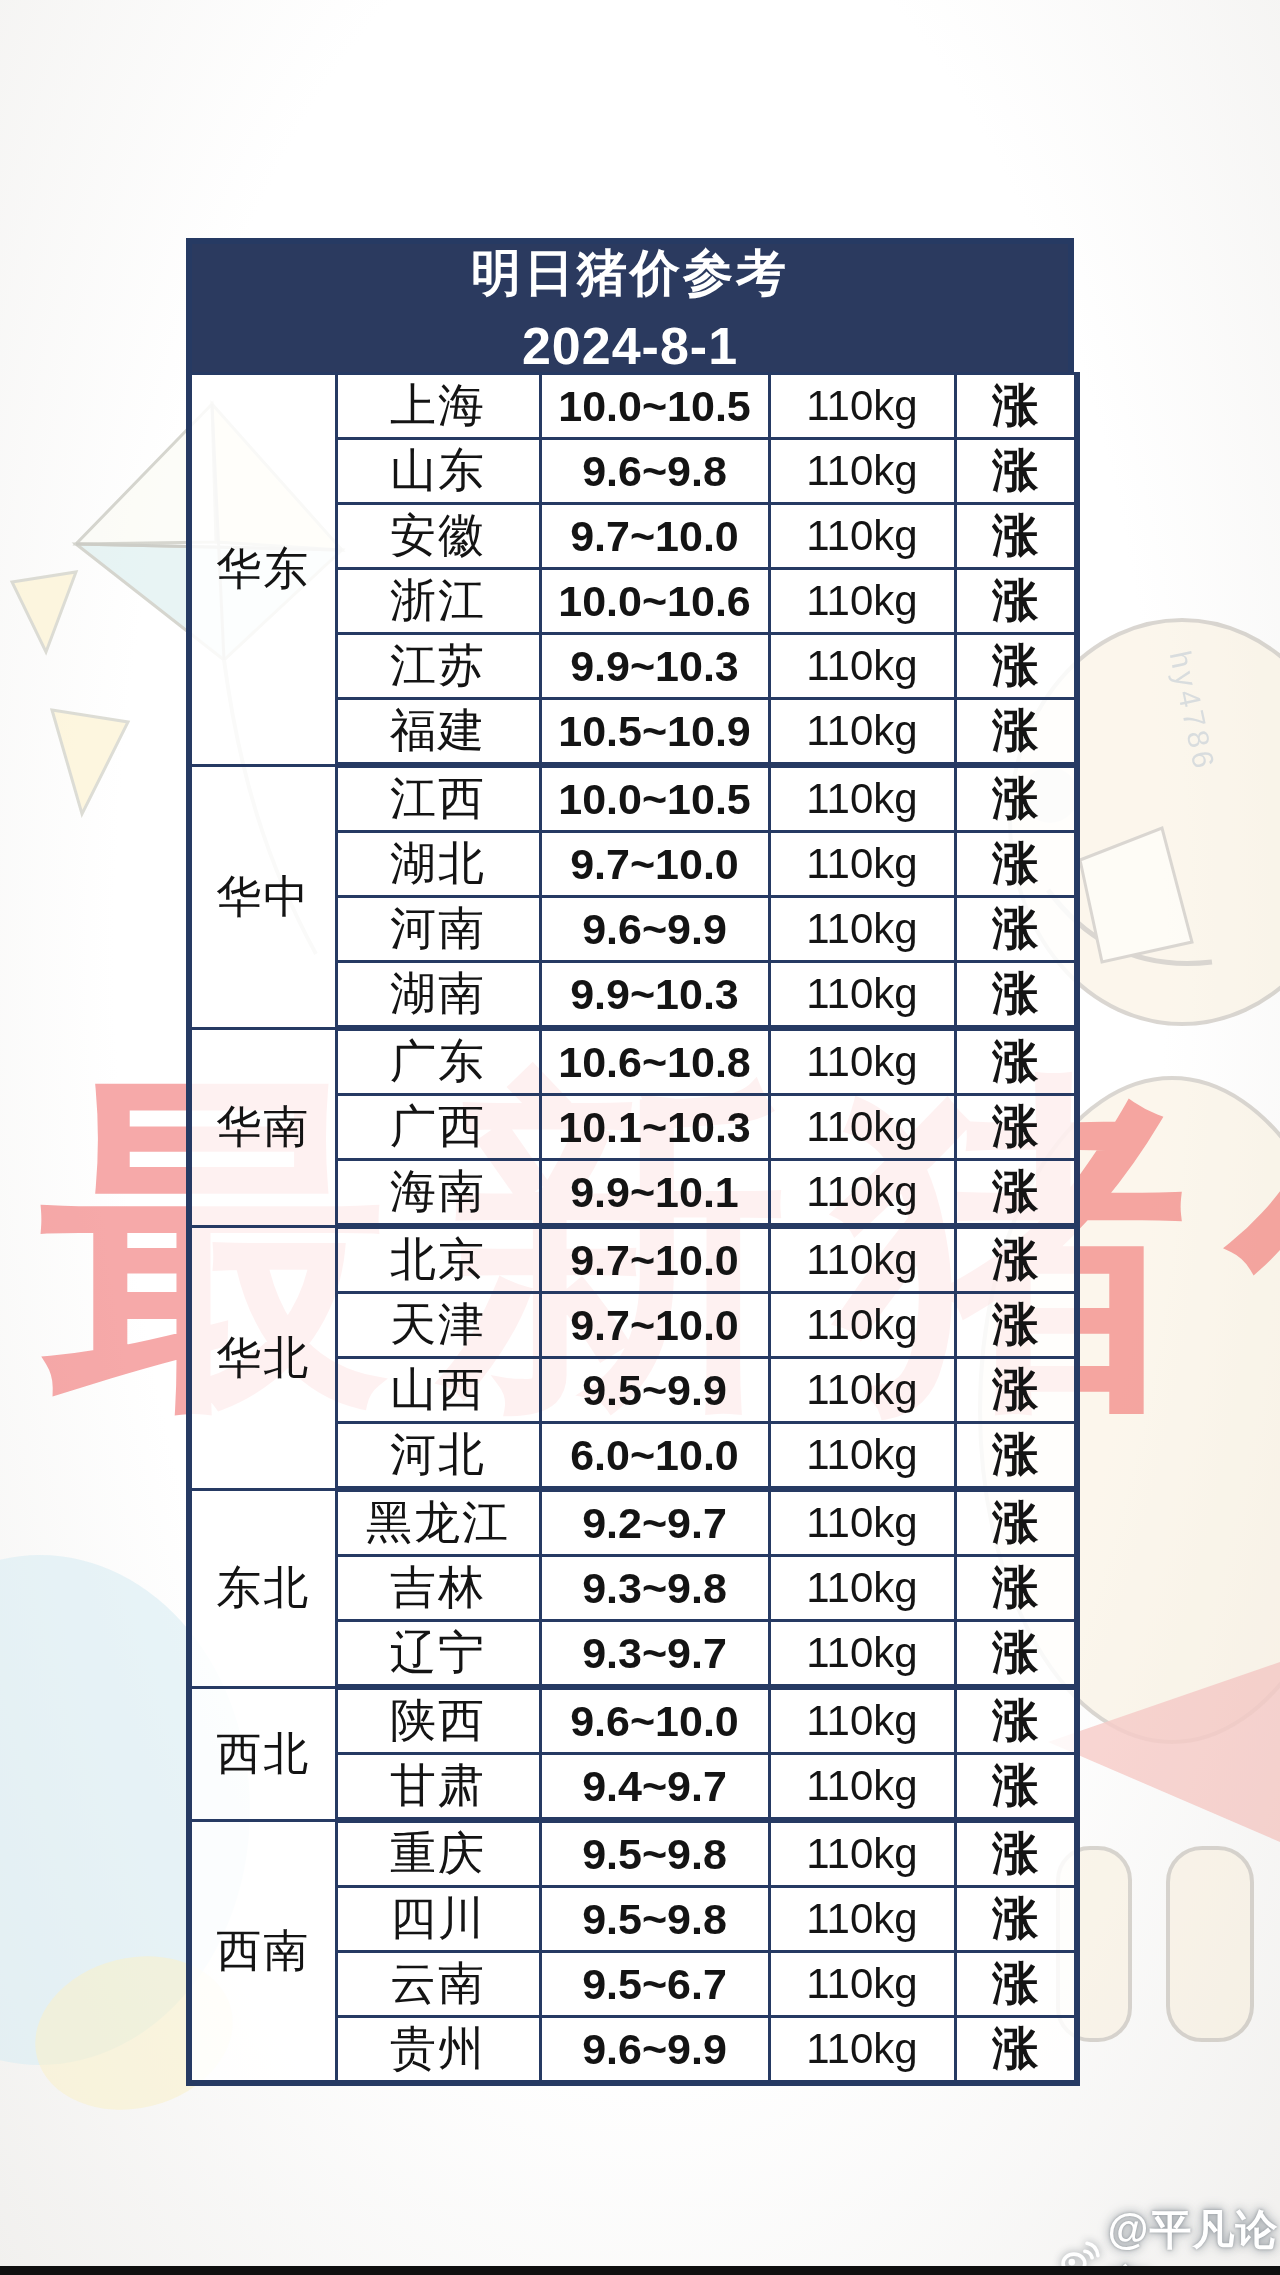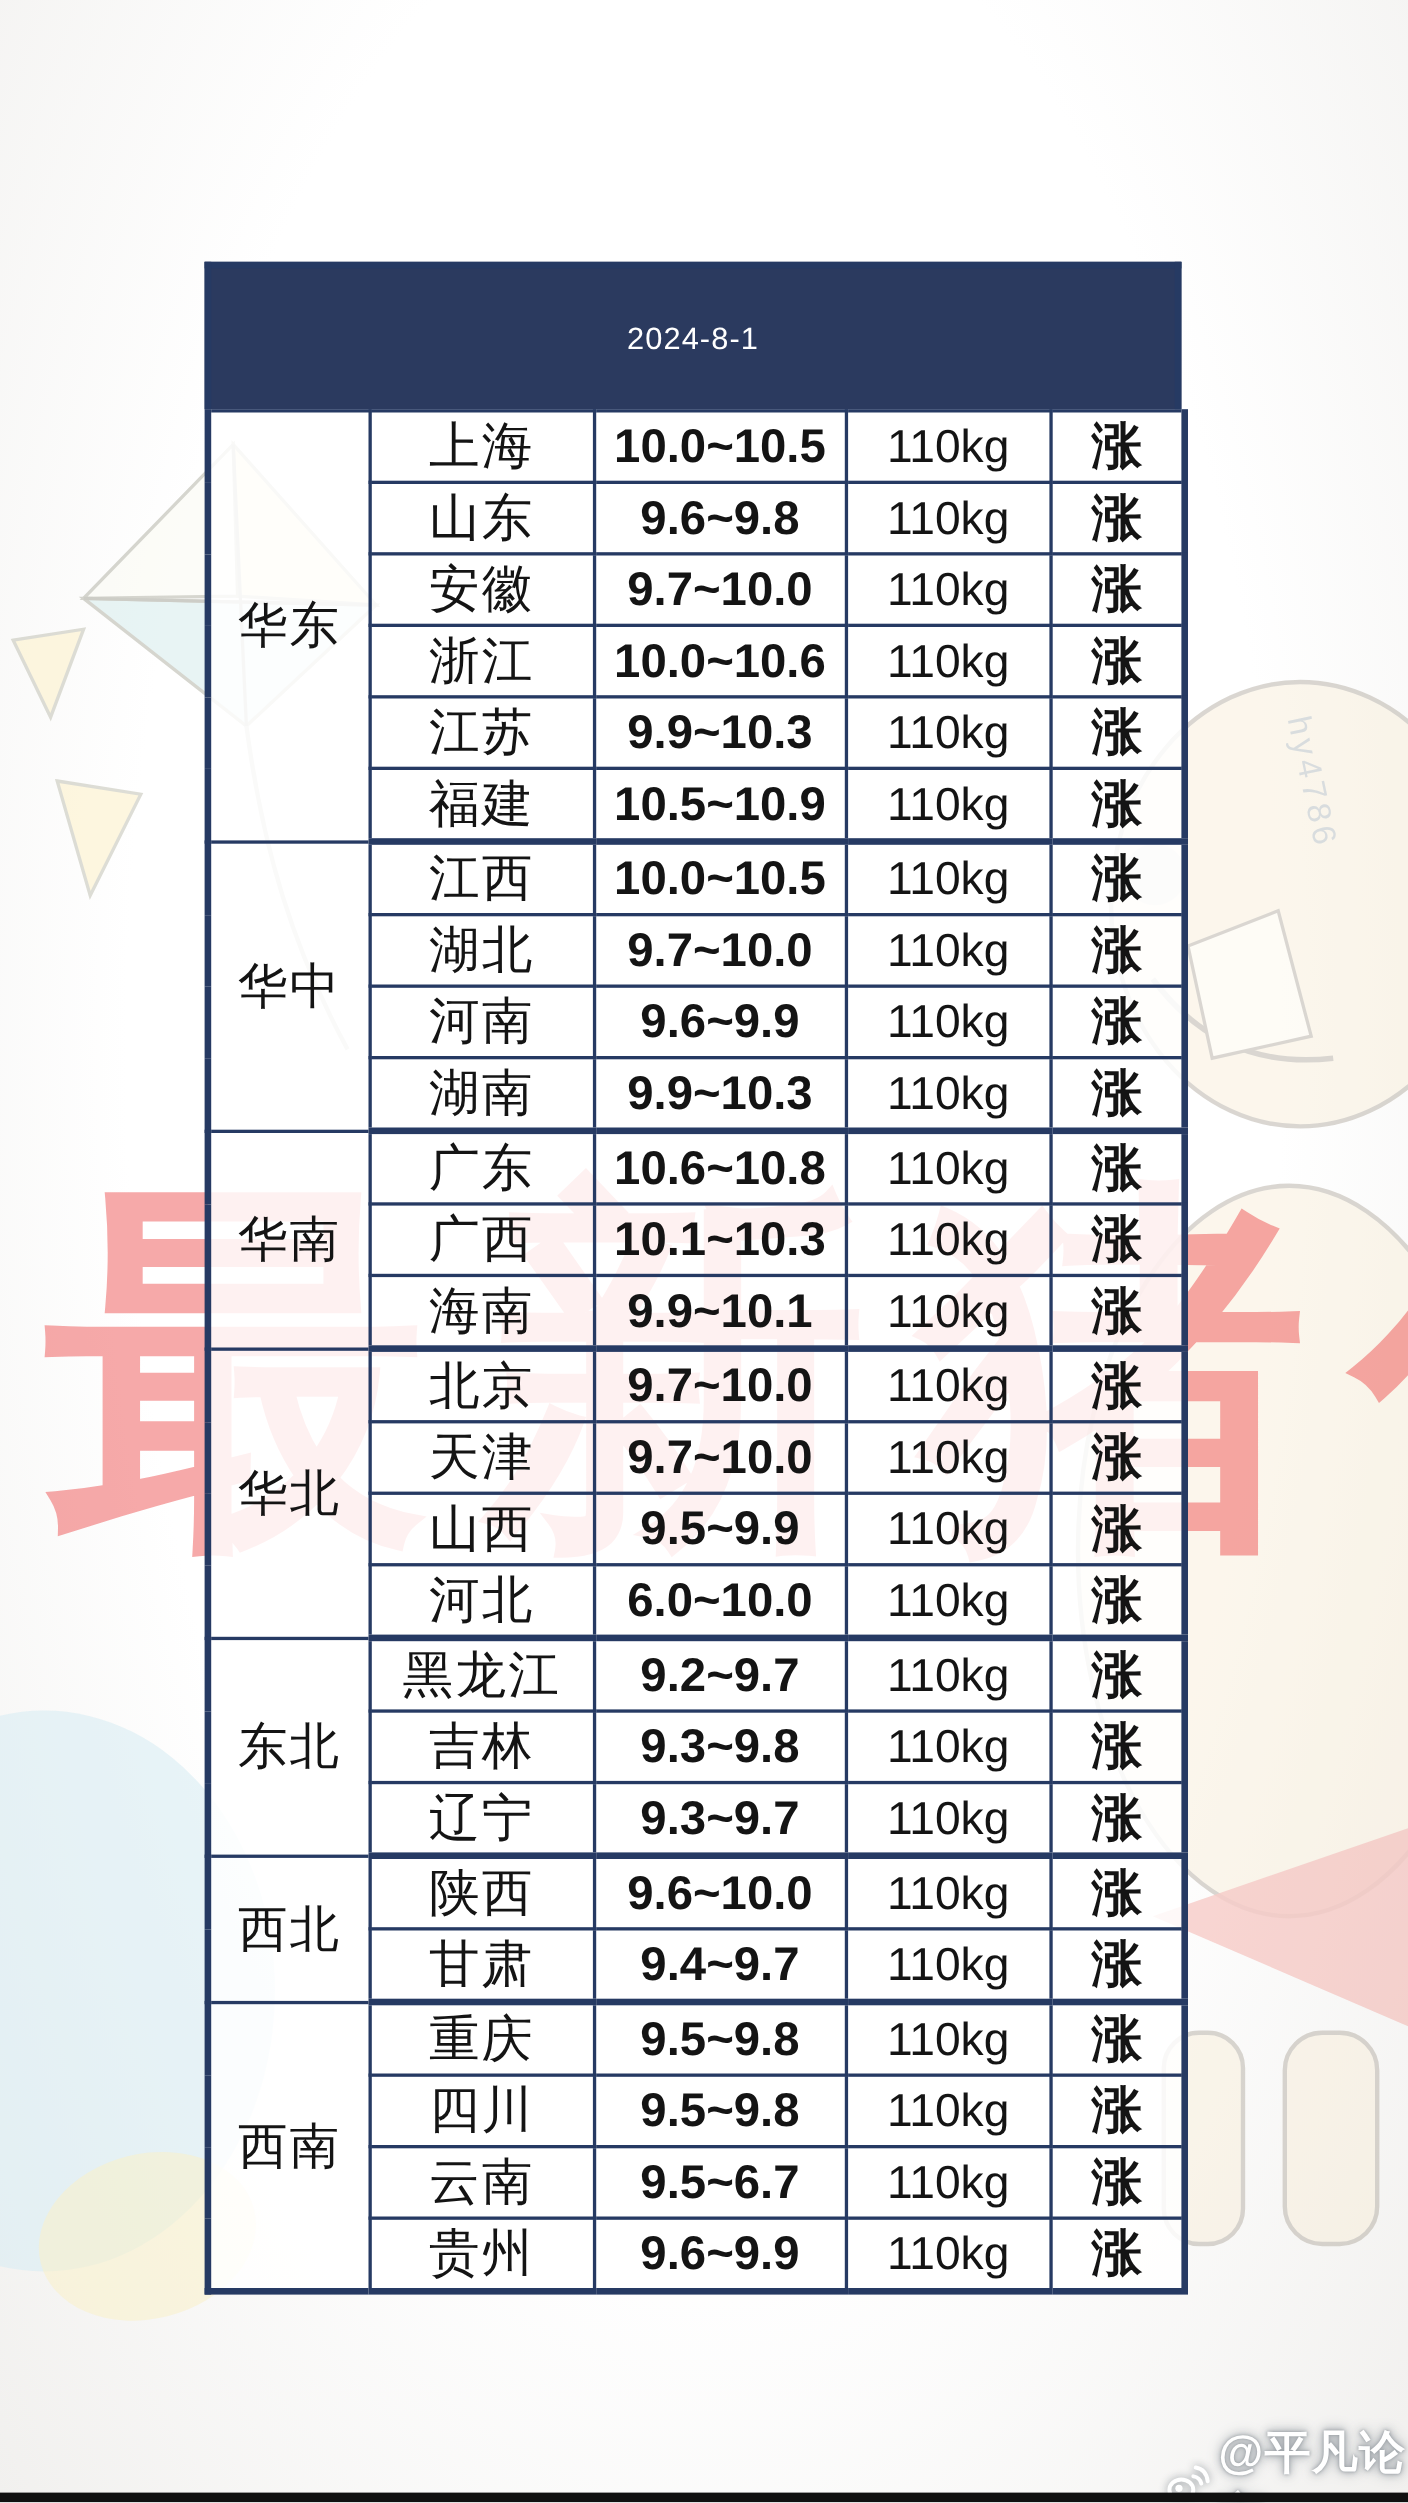--- a/index.html
+++ b/index.html
@@ -21,21 +21,21 @@
       color:rgba(238,84,84,.5);}
 
   .id-watermark{position:absolute;left:1196px;top:648px;z-index:1;font-size:30px;letter-spacing:4px;
       color:#c3cdd6;opacity:.6;transform:rotate(78deg);transform-origin:left top;}
 
   
   .price-table-wrap{position:absolute;left:186px;top:238px;width:888px;z-index:2;}
   .t-header{box-sizing:border-box;height:134px;background:#2b3a5f;border:6px solid #263a63;border-bottom:none;
       color:#ffffff;display:flex;flex-direction:column;justify-content:center;align-items:center;row-gap:9px;}
   .t-title{font-size:50px;font-weight:bold;letter-spacing:3px;}
-  .t-date{font-size:28px;font-weight:normal;letter-spacing:1px;}
+  .t-date{font-size:52px;font-weight:bold;letter-spacing:1px;}
   table.price{border-collapse:collapse;table-layout:fixed;width:100%;
       border:6px solid #263a63;border-top-width:3px;}
   table.price td{border:3px solid #263a63;background:rgba(255,255,255,.84);
       text-align:center;vertical-align:middle;padding:0;color:#141414;}
   table.price tr{height:59.5px;}
   table.price tr.group-end td{border-bottom-width:6px;}
   td.region{font-size:45px;letter-spacing:2px;}
   td.province{font-size:46px;letter-spacing:2px;}
   td.price{font-size:43px;letter-spacing:0;font-weight:bold;}
   td.weight{font-size:42px;margin-left:45px;}
@@ -78,20 +78,21 @@
 
   <div class="blue-blob"></div>
   <div class="yellow-blob"></div>
 
   <div class="red-watermark">最新猪价</div>
 
   <div class="id-watermark">hy4786</div>
 
   <div class="price-table-wrap">
     <div class="t-header">
+      <div class="t-title">明日猪价参考</div>
       <div class="t-date">2024-8-1</div>
     </div>
     <table class="price">
       <colgroup>
         <col style="width:147px">
           <col style="width:204px">
           <col style="width:229px">
         <col style="width:186px">
           <col style="width:122px">
       </colgroup>

